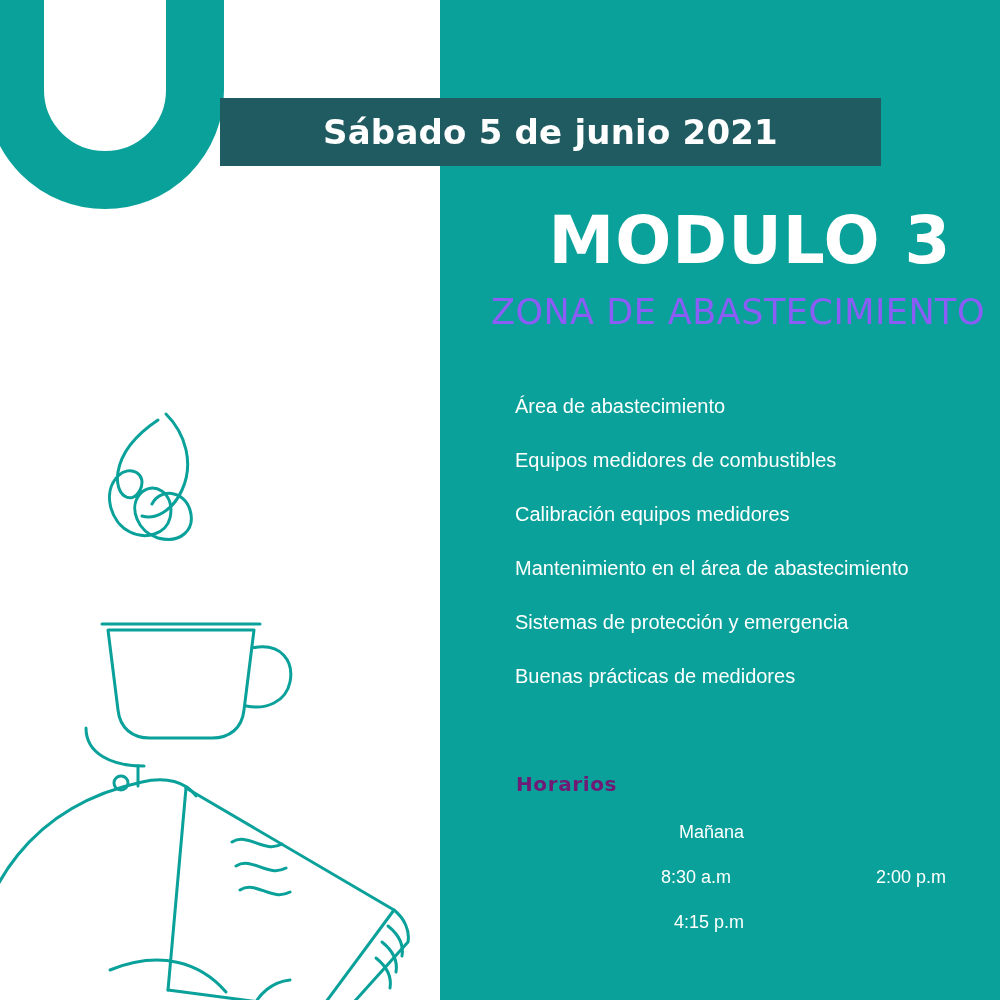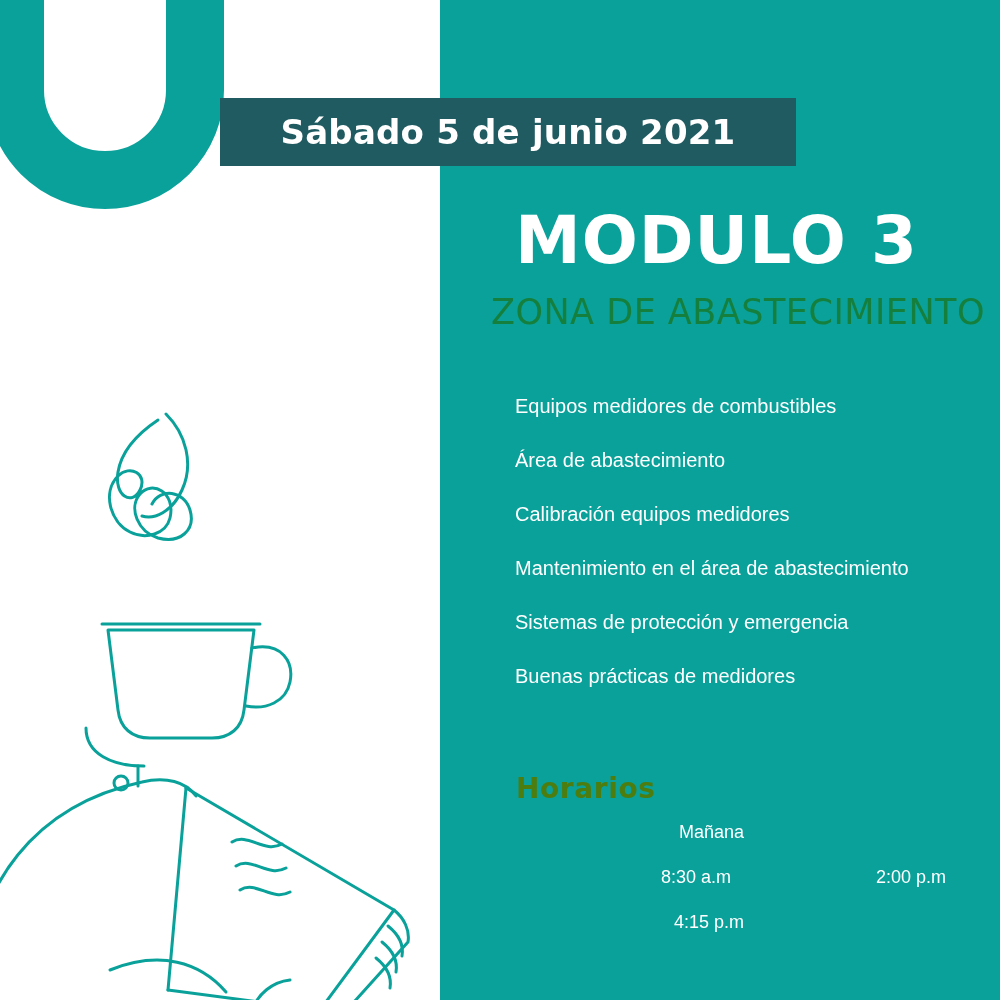--- a/index.html
+++ b/index.html
@@ -59,21 +59,21 @@
     width: 560px;
     height: 1000px;
     background: #0aa19a;
   }
 
   
   .date-banner {
     position: absolute;
     left: 220px;
     top: 98px;
-    width: 576px;
+    width: 661px;
     height: 68px;
     background: #1f5b61;
     display: flex;
     align-items: center;
     justify-content: center;
     z-index: 5;
   }
   .date-banner .date-text {
     color: #ffffff;
     font-size: 34px;
@@ -81,35 +81,35 @@
     letter-spacing: 0.2px;
     font-family: "DejaVu Sans", sans-serif;
   }
 
   
   .module-title {
     position: absolute;
     left: 515px;
     top: 210px;
     width: 470px;
-    text-align: left;
+    text-align: center;
     color: #ffffff;
     font-size: 66px;
     line-height: 0.95;
     font-weight: bold;
     letter-spacing: 1px;
     font-family: "DejaVu Sans", sans-serif;
   }
   .module-subtitle {
     position: absolute;
     left: 440px;
     top: 292px;
     width: 545px;
     text-align: right;
-    color: #15803d;
+    color: #8b5cf6;
     font-size: 35px;
     font-weight: normal;
     letter-spacing: 0.5px;
     font-family: "DejaVu Sans", sans-serif;
   }
 
   
   .topics {
     position: absolute;
     left: 515px;
@@ -123,22 +123,22 @@
     margin-bottom: 34px;
     font-family: "Liberation Sans", sans-serif;
     white-space: nowrap;
   }
 
   
   .schedule-heading {
     position: absolute;
     left: 516px;
     top: 772px;
-    color: #4d7c0f;
-    font-size: 28px;
+    color: #701a75;
+    font-size: 20px;
     font-weight: bold;
     letter-spacing: 0.6px;
     font-family: "DejaVu Sans", sans-serif;
   }
   .schedule-grid {
     position: absolute;
     left: 516px;
     top: 822px;
     width: 430px;
   }
@@ -206,22 +206,22 @@
   <div class="right-panel"></div>
 
   <div class="date-banner">
     <span class="date-text">Sábado 5 de junio 2021</span>
   </div>
 
   <div class="module-title">MODULO 3</div>
   <div class="module-subtitle">ZONA DE ABASTECIMIENTO</div>
 
   <div class="topics">
+    <div class="topic-item">Área de abastecimiento</div>
     <div class="topic-item">Equipos medidores de combustibles</div>
-    <div class="topic-item">Área de abastecimiento</div>
     <div class="topic-item">Calibración equipos medidores</div>
     <div class="topic-item">Mantenimiento en el área de abastecimiento</div>
     <div class="topic-item">Sistemas de protección y emergencia</div>
     <div class="topic-item">Buenas prácticas de medidores</div>
   </div>
 
   <div class="schedule-heading">Horarios</div>
   <div class="schedule-grid">
     <div class="schedule-row">
       <div class="schedule-col">Mañana</div>

